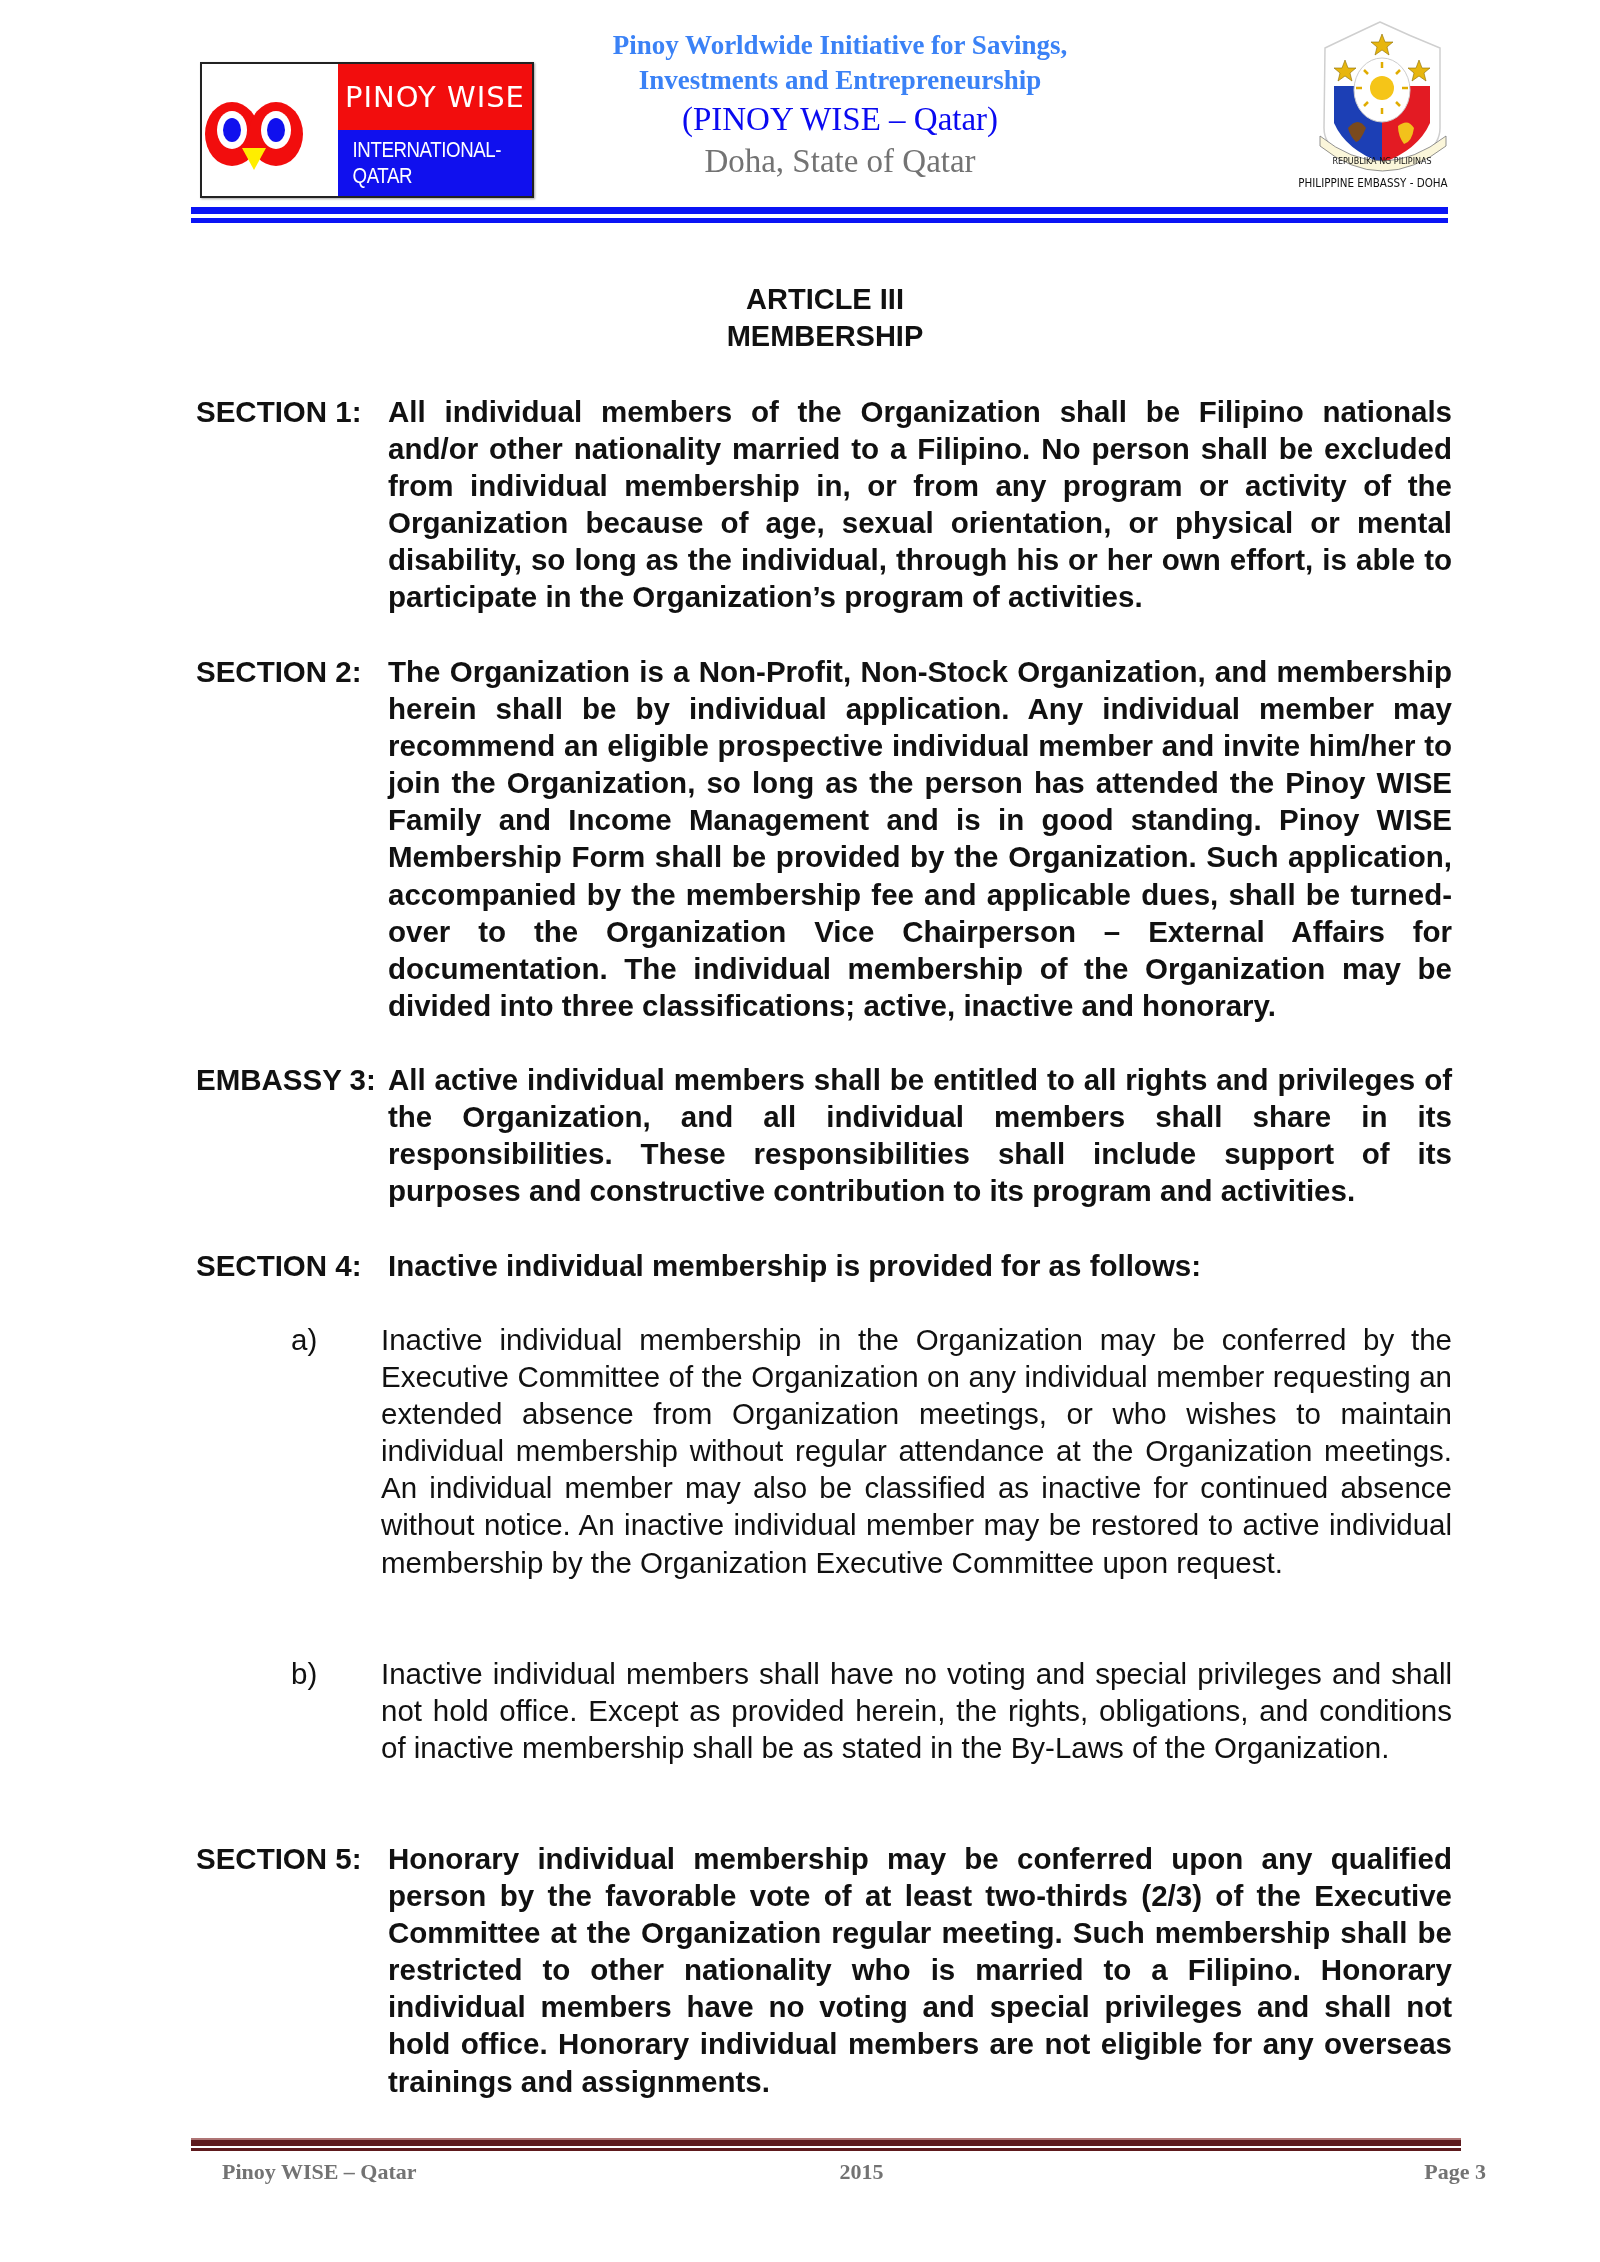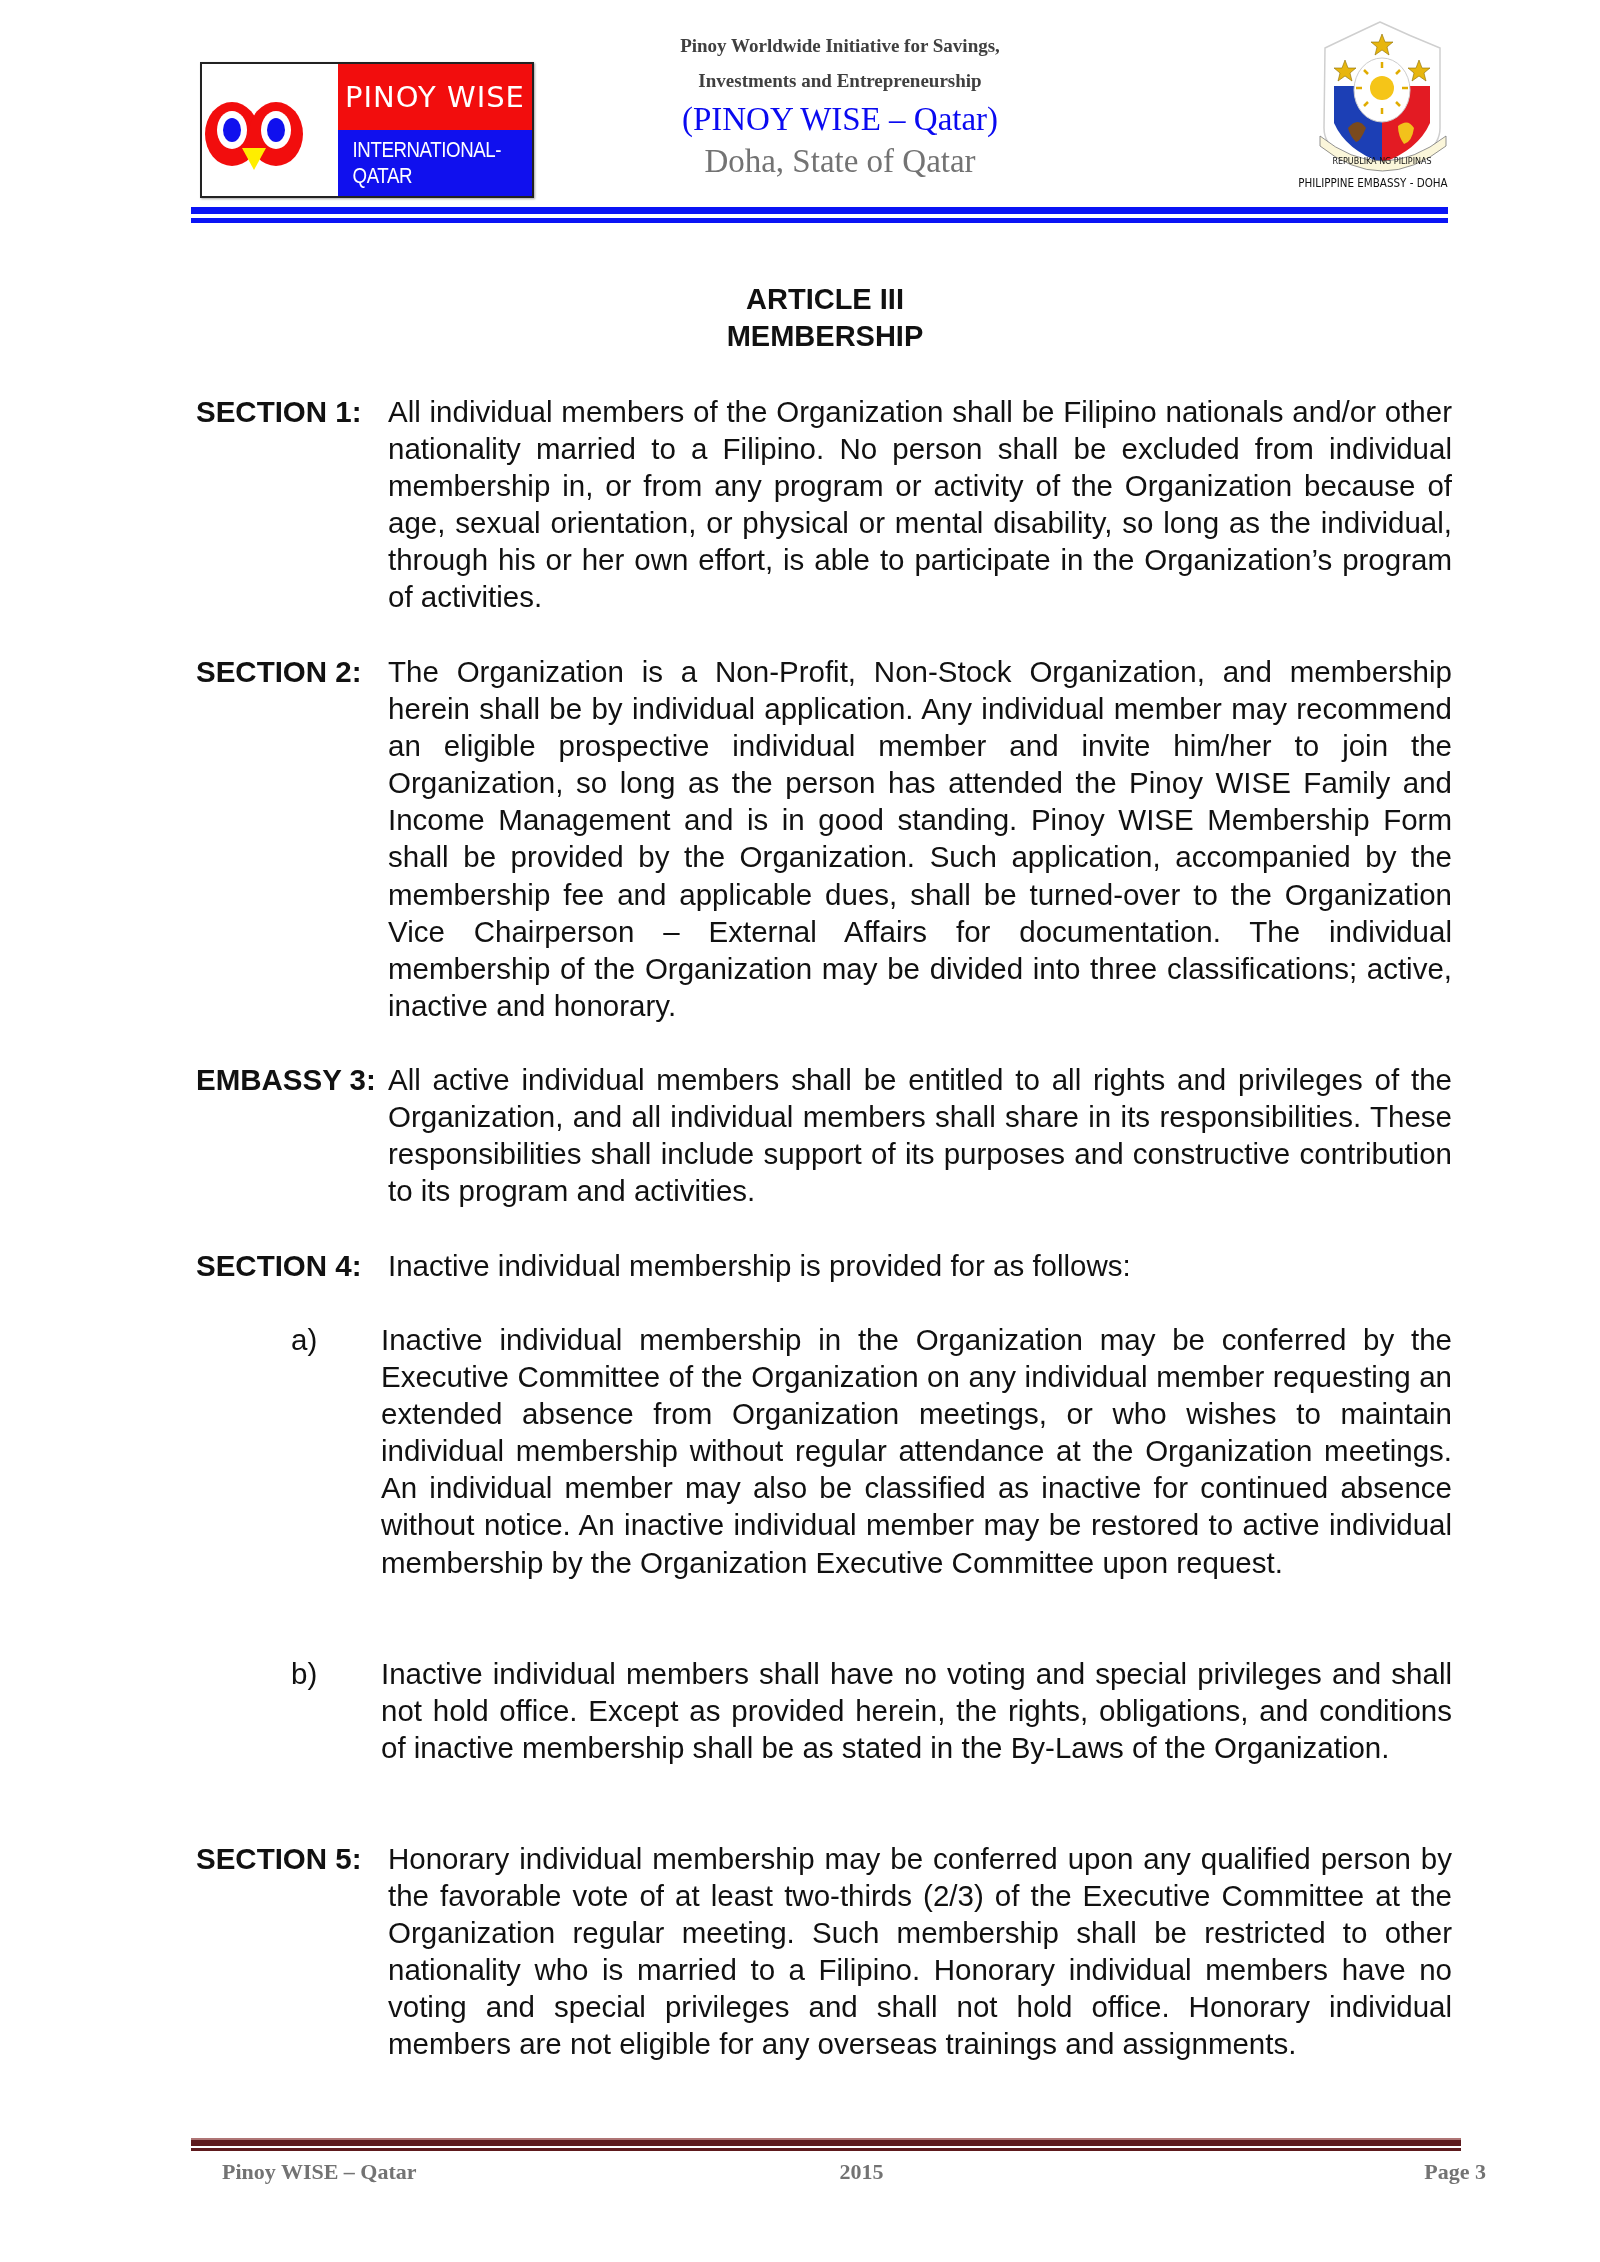--- a/index.html
+++ b/index.html
@@ -27,21 +27,21 @@
     font-family: "Liberation Sans", sans-serif; font-size: 22px; font-weight: normal;
     transform-origin: center; letter-spacing: -0.5px;
     display: flex; align-items: center; justify-content: center;
   }
   .logo-bottom span { display: inline-block; transform: scaleX(0.85); }
 
   .org-title {
     position: absolute; left: 540px; top: 28px; width: 600px; text-align: center;
     font-family: "Liberation Serif", serif; font-weight: bold;
   }
-  .org-line1, .org-line2 { color: #404040; font-size: 19px; line-height: 35px; }
+  .org-line1, .org-line2 { color: #3b82f6; font-size: 27px; line-height: 35px; }
   .org-line3 { color: #0a0af0; font-size: 33px; line-height: 42px; font-weight: normal; }
   .org-line4 { color: #737373; font-size: 33px; line-height: 42px; font-weight: normal; }
 
   .emblem {
     position: absolute; left: 1290px; top: 18px; width: 190px; height: 180px;
   }
   .emblem-caption {
     position: absolute; left: 1268px; top: 176px; width: 210px; text-align: center;
     font-family: "DejaVu Sans", sans-serif; font-size: 11.5px; color: #111;
     transform: scaleX(0.9);
@@ -59,21 +59,21 @@
 
   .text {
     font-family: "Liberation Sans", sans-serif; font-size: 29.5px; line-height: 37.1px;
     color: #111; text-align: justify; text-align-last: left;
   }
   .section { position: absolute; left: 196px; width: 1256px; }
   .sec-label {
     position: absolute; left: 0; top: 0; font-family: "Liberation Sans", sans-serif;
     font-weight: bold; font-size: 29.5px; line-height: 37.1px; color: #111; white-space: nowrap;
   }
-  .sec-body { margin-left: 192px; }
+  .sec-body { margin-left: 192px; font-weight: bold; }
 
   .subitem { position: absolute; left: 291px; width: 1161px; }
   .sub-label {
     position: absolute; left: 0; top: 0; font-family: "Liberation Sans", sans-serif;
     font-size: 29.5px; line-height: 37.1px; color: #111;
   }
   .sub-body { margin-left: 90px; }
 
   #sec1 { top: 393px; }
   #sec2 { top: 653px; }

